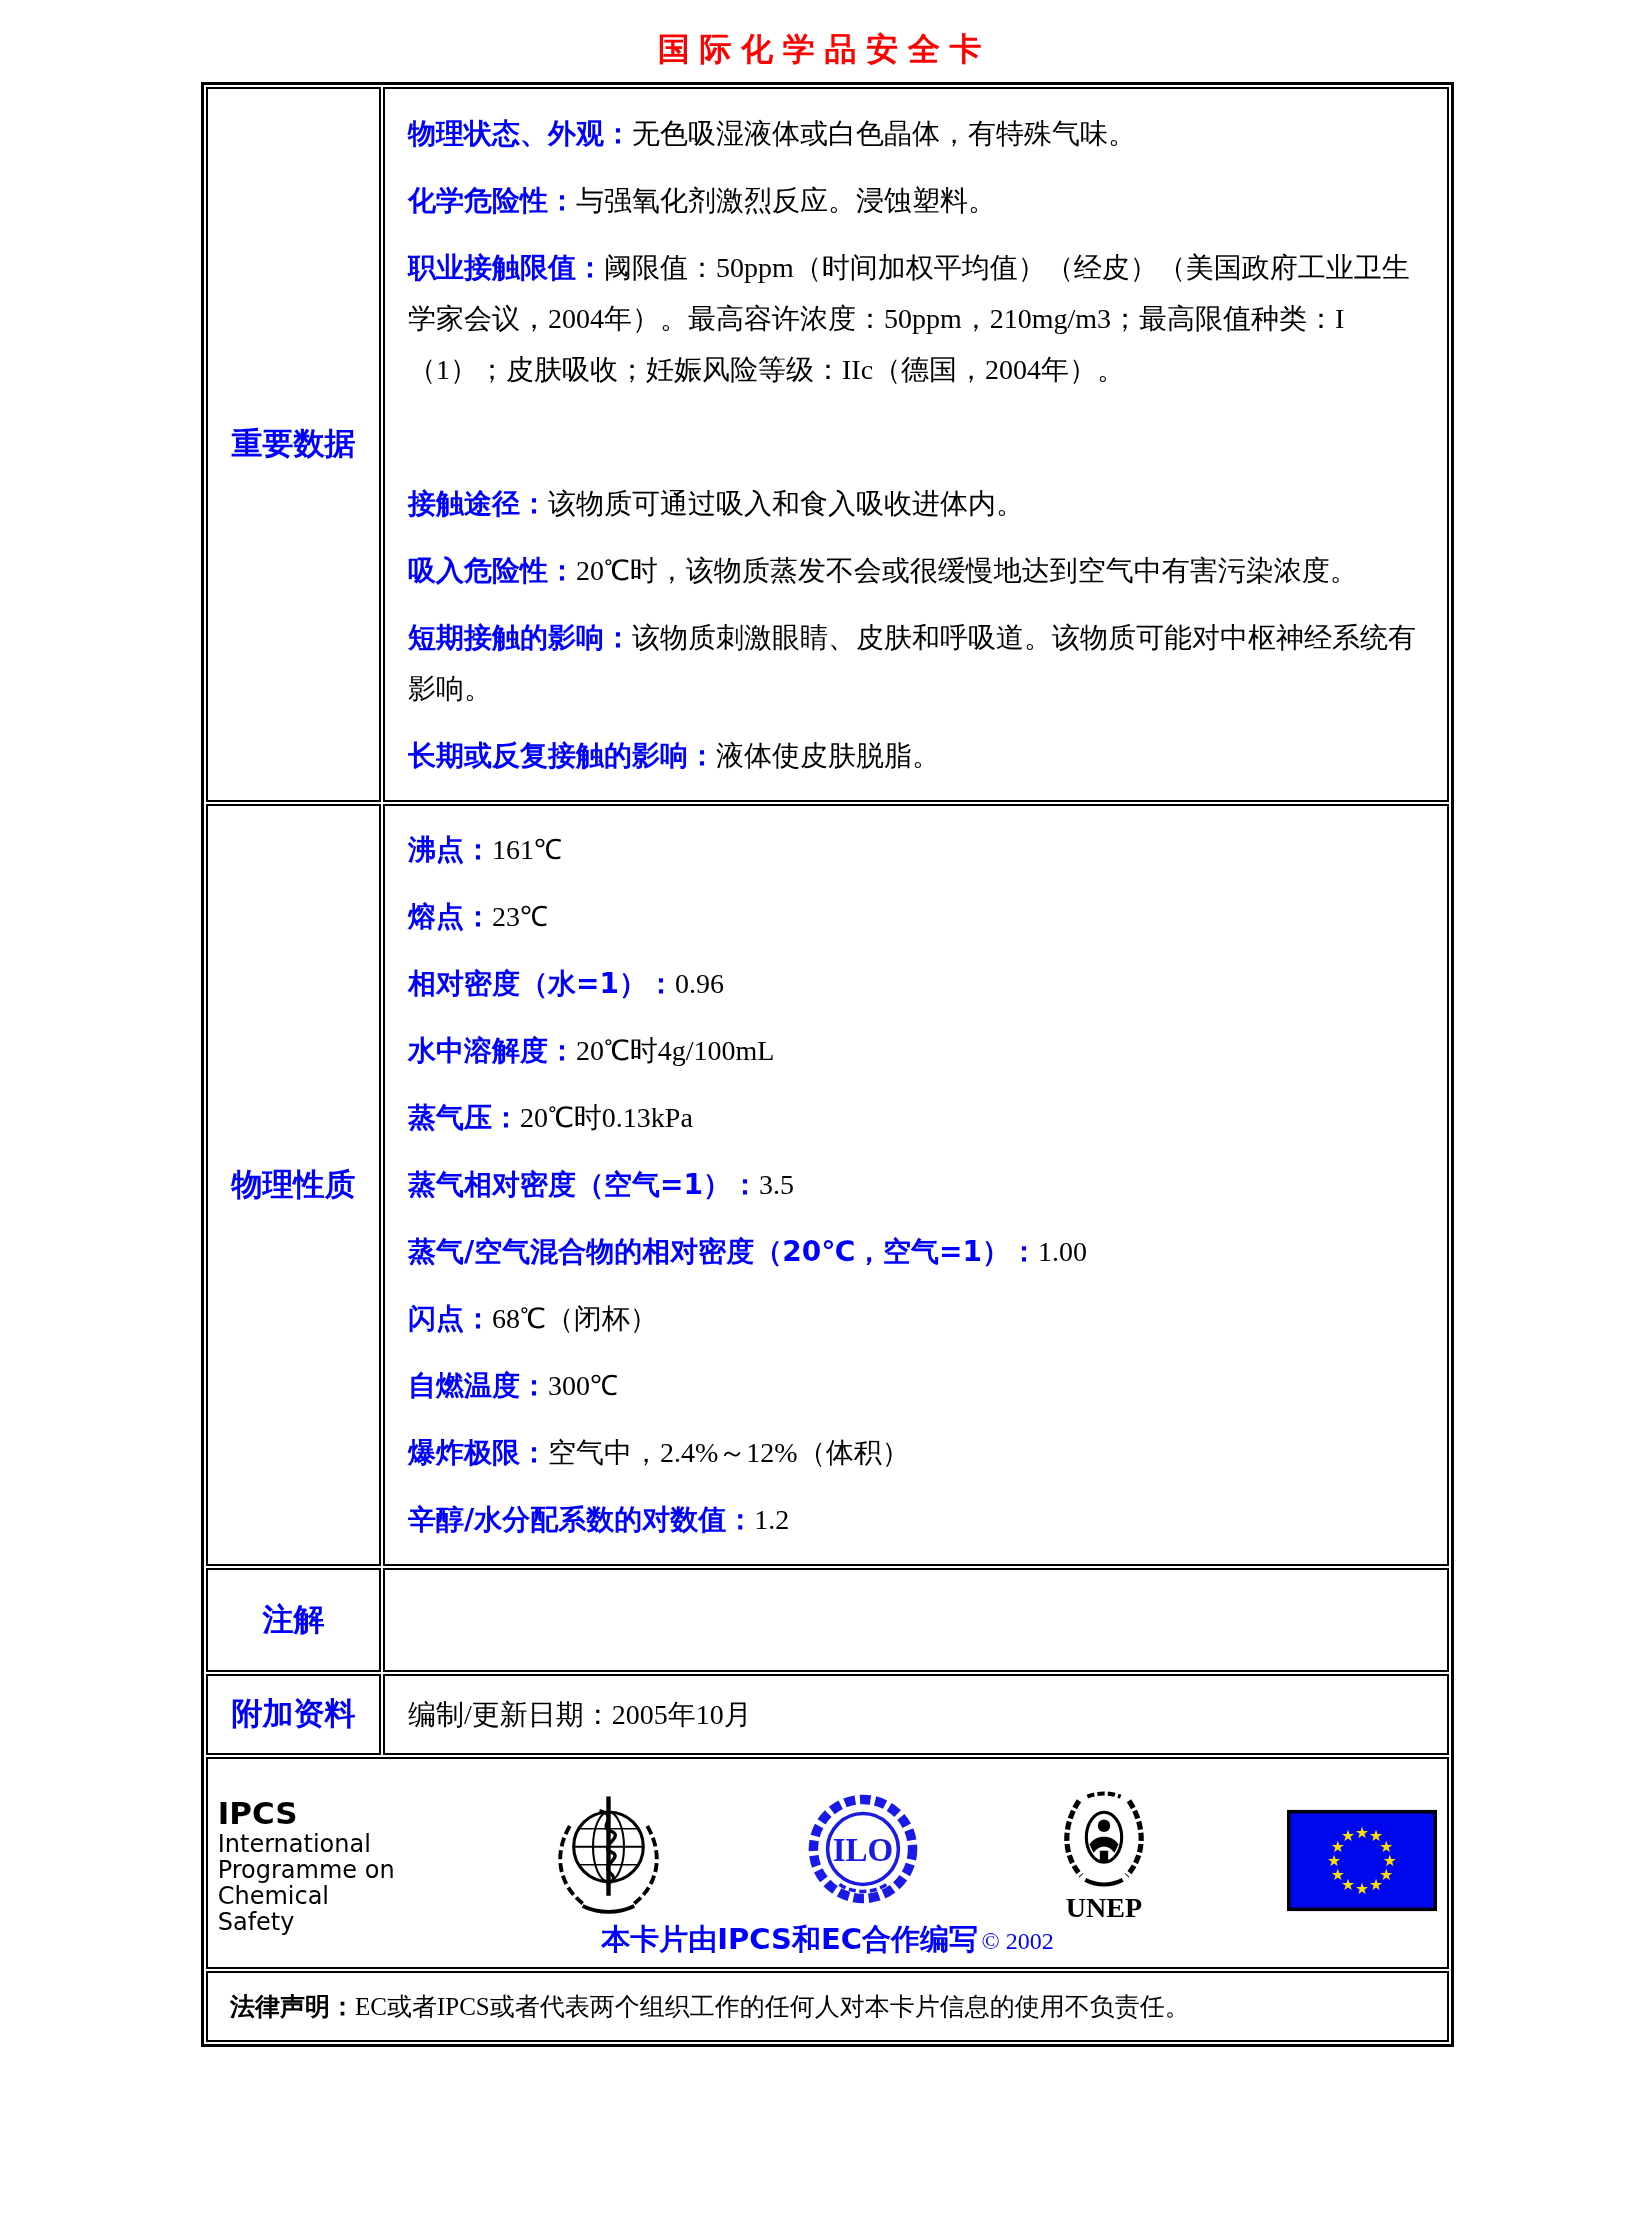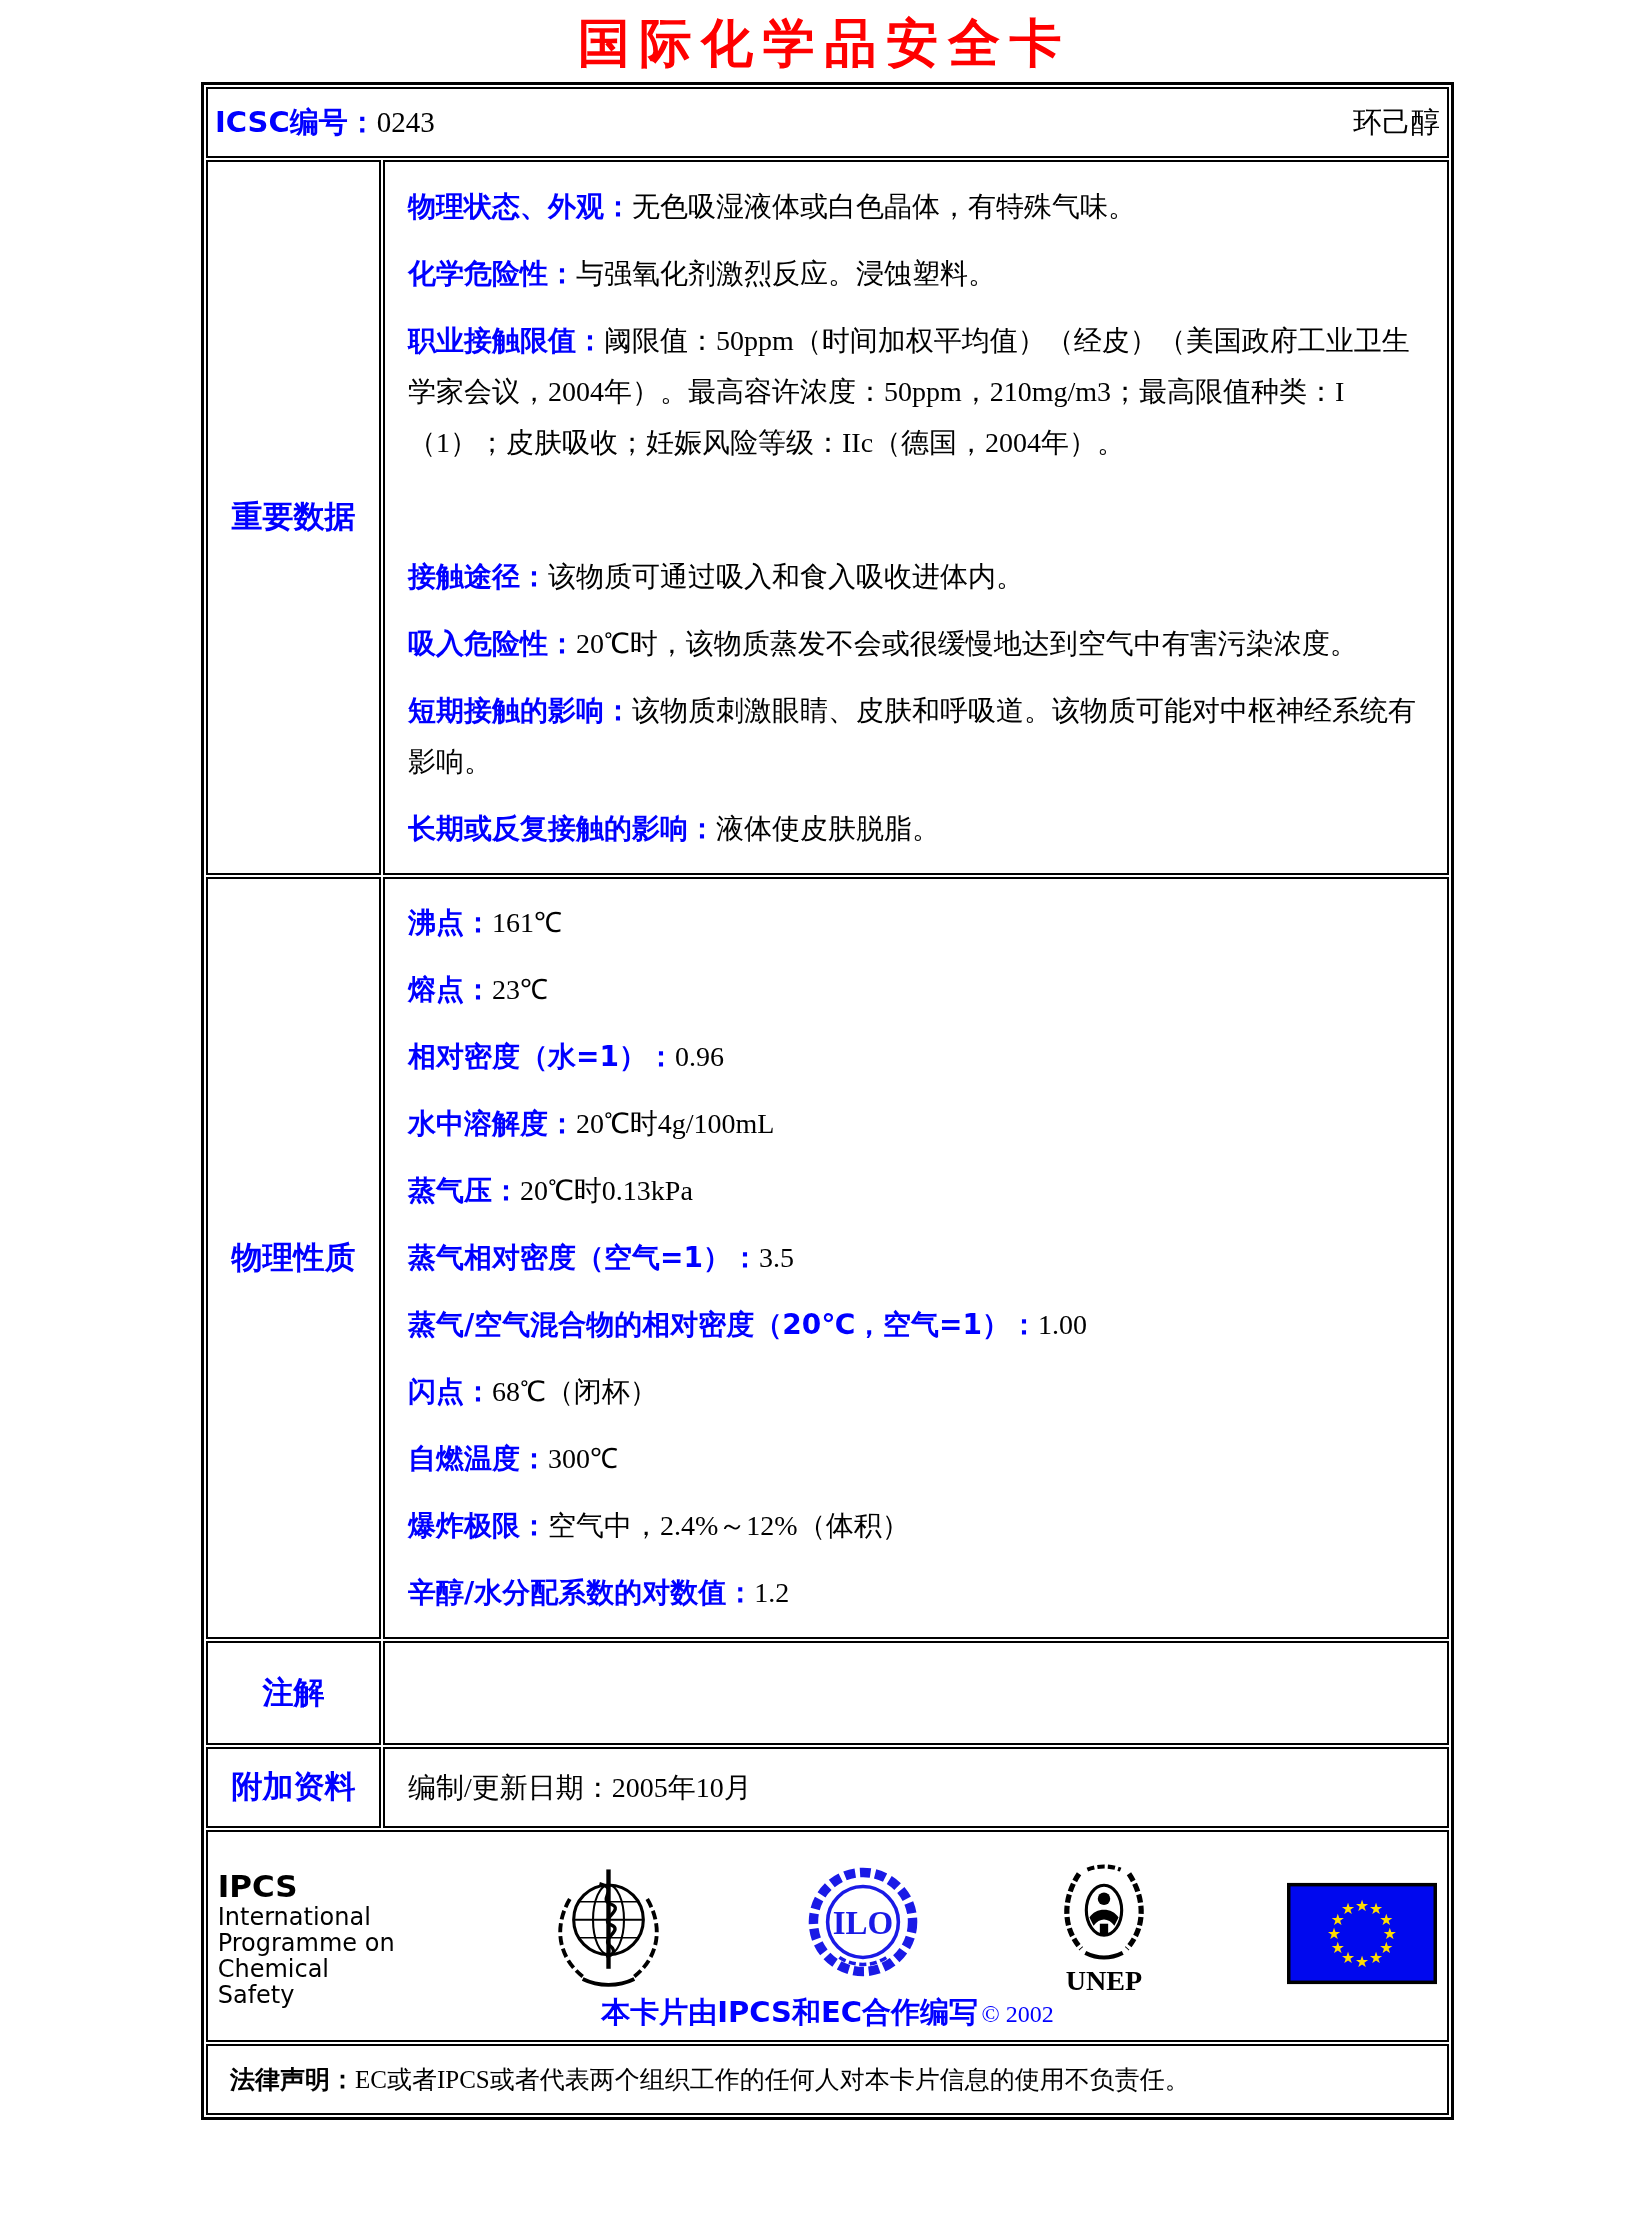--- a/index.html
+++ b/index.html
@@ -7,26 +7,26 @@
   .page {
     position: relative;
     width: 1649px;
     height: 2216px;
     background: #ffffff;
     font-family: "Liberation Serif", serif;
     color: #000;
   }
   .page-title {
     margin: 0;
-    padding-top: 15px;
+    padding-top: 21px;
     height: 82px;
     text-align: center;
     font-family: "DejaVu Sans", sans-serif;
     font-weight: bold;
-    font-size: 52px;
+    font-size: 32px;
     letter-spacing: 9.7px;
     color: #ff0000;
     line-height: 56px;
   }
   table.card {
     margin-left: 201px;
     width: 1253px;
     border: 3.5px solid #000;
     border-collapse: separate;
     border-spacing: 2.8px;
@@ -117,28 +117,20 @@
 
   <h1 class="page-title">国际化学品安全卡</h1>
 
   <table class="card">
     <colgroup>
         <col class="c1">
         <col>
       </colgroup>
 
     <tbody>
-        <tr class="h-head">
-      <td colspan="2">
-        <div class="head-flex">
-          <span class="head-left"><span class="lbl">ICSC编号：</span><span>0243</span></span>
-          <span>环己醇</span>
-        </div>
-      </td>
-    </tr>
 
     <tr class="h-important">
       <td class="rowlabel">重要数据</td>
       <td>
         <div>
 
             <p class="line"><span class="lbl">物理状态、外观：</span><span>无色吸湿液体或白色晶体，有特殊气味。</span></p>
 
             <p class="line"><span class="lbl">化学危险性：</span><span>与强氧化剂激烈反应。浸蚀塑料。</span></p>
 

